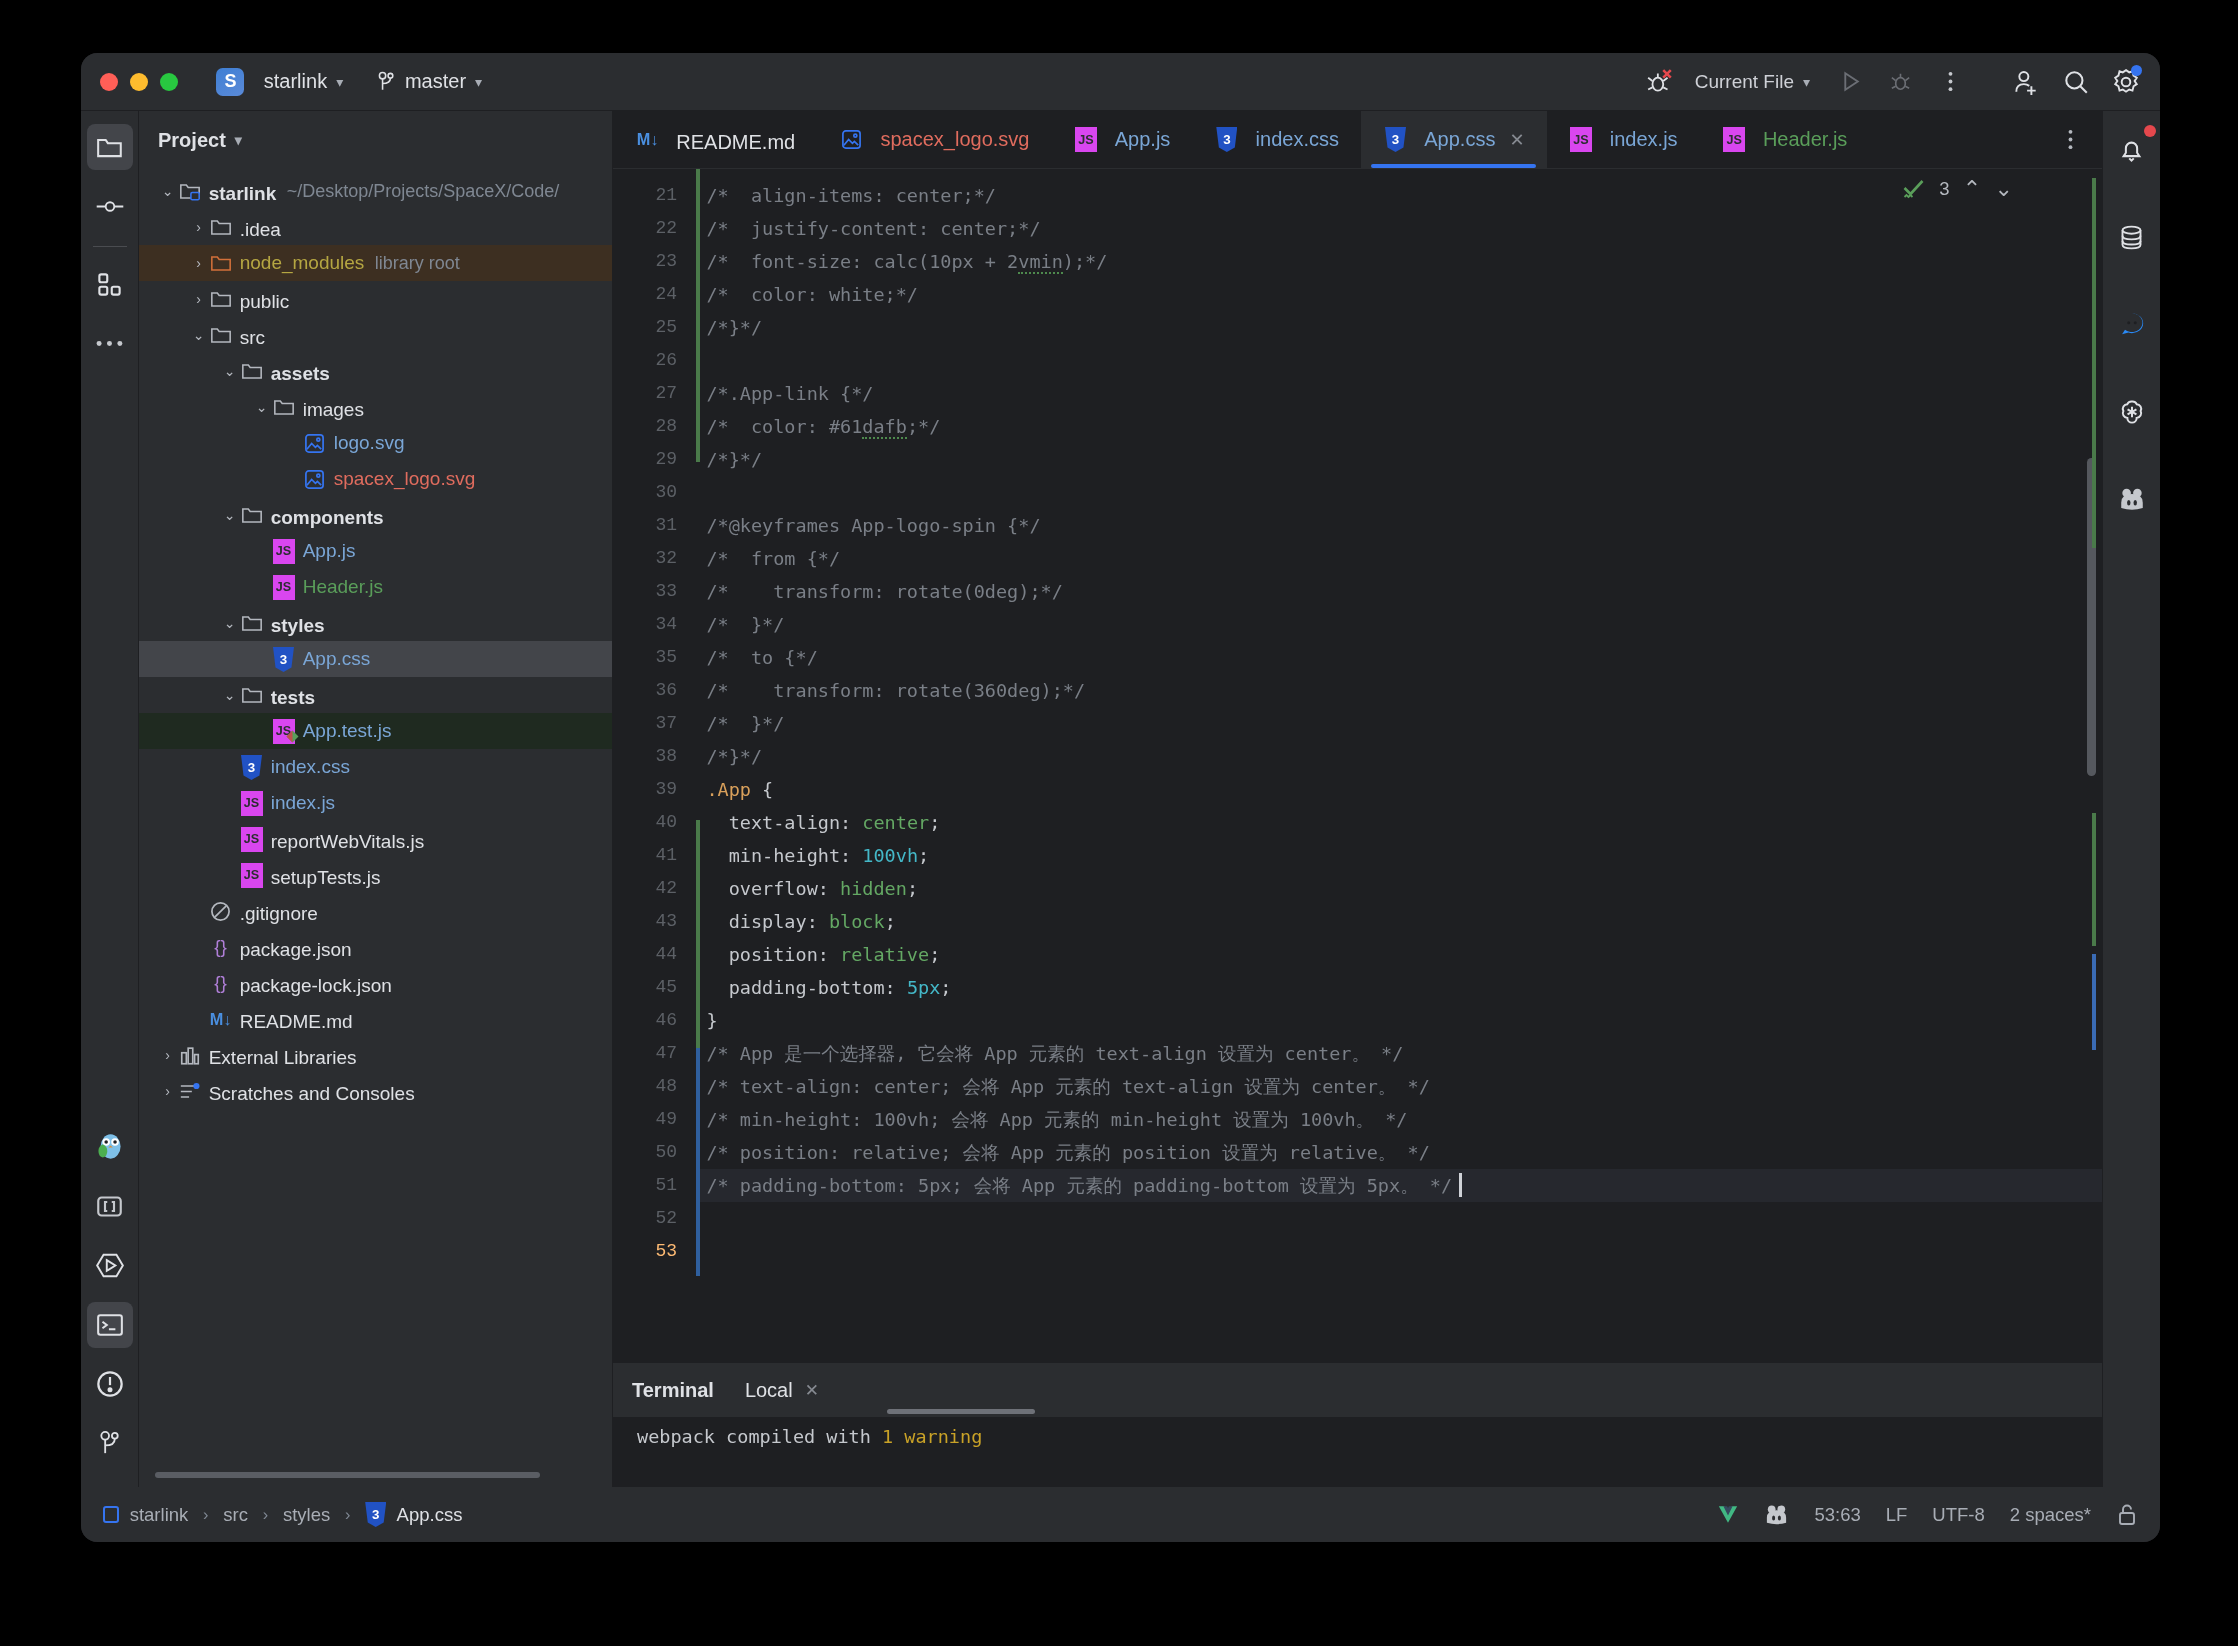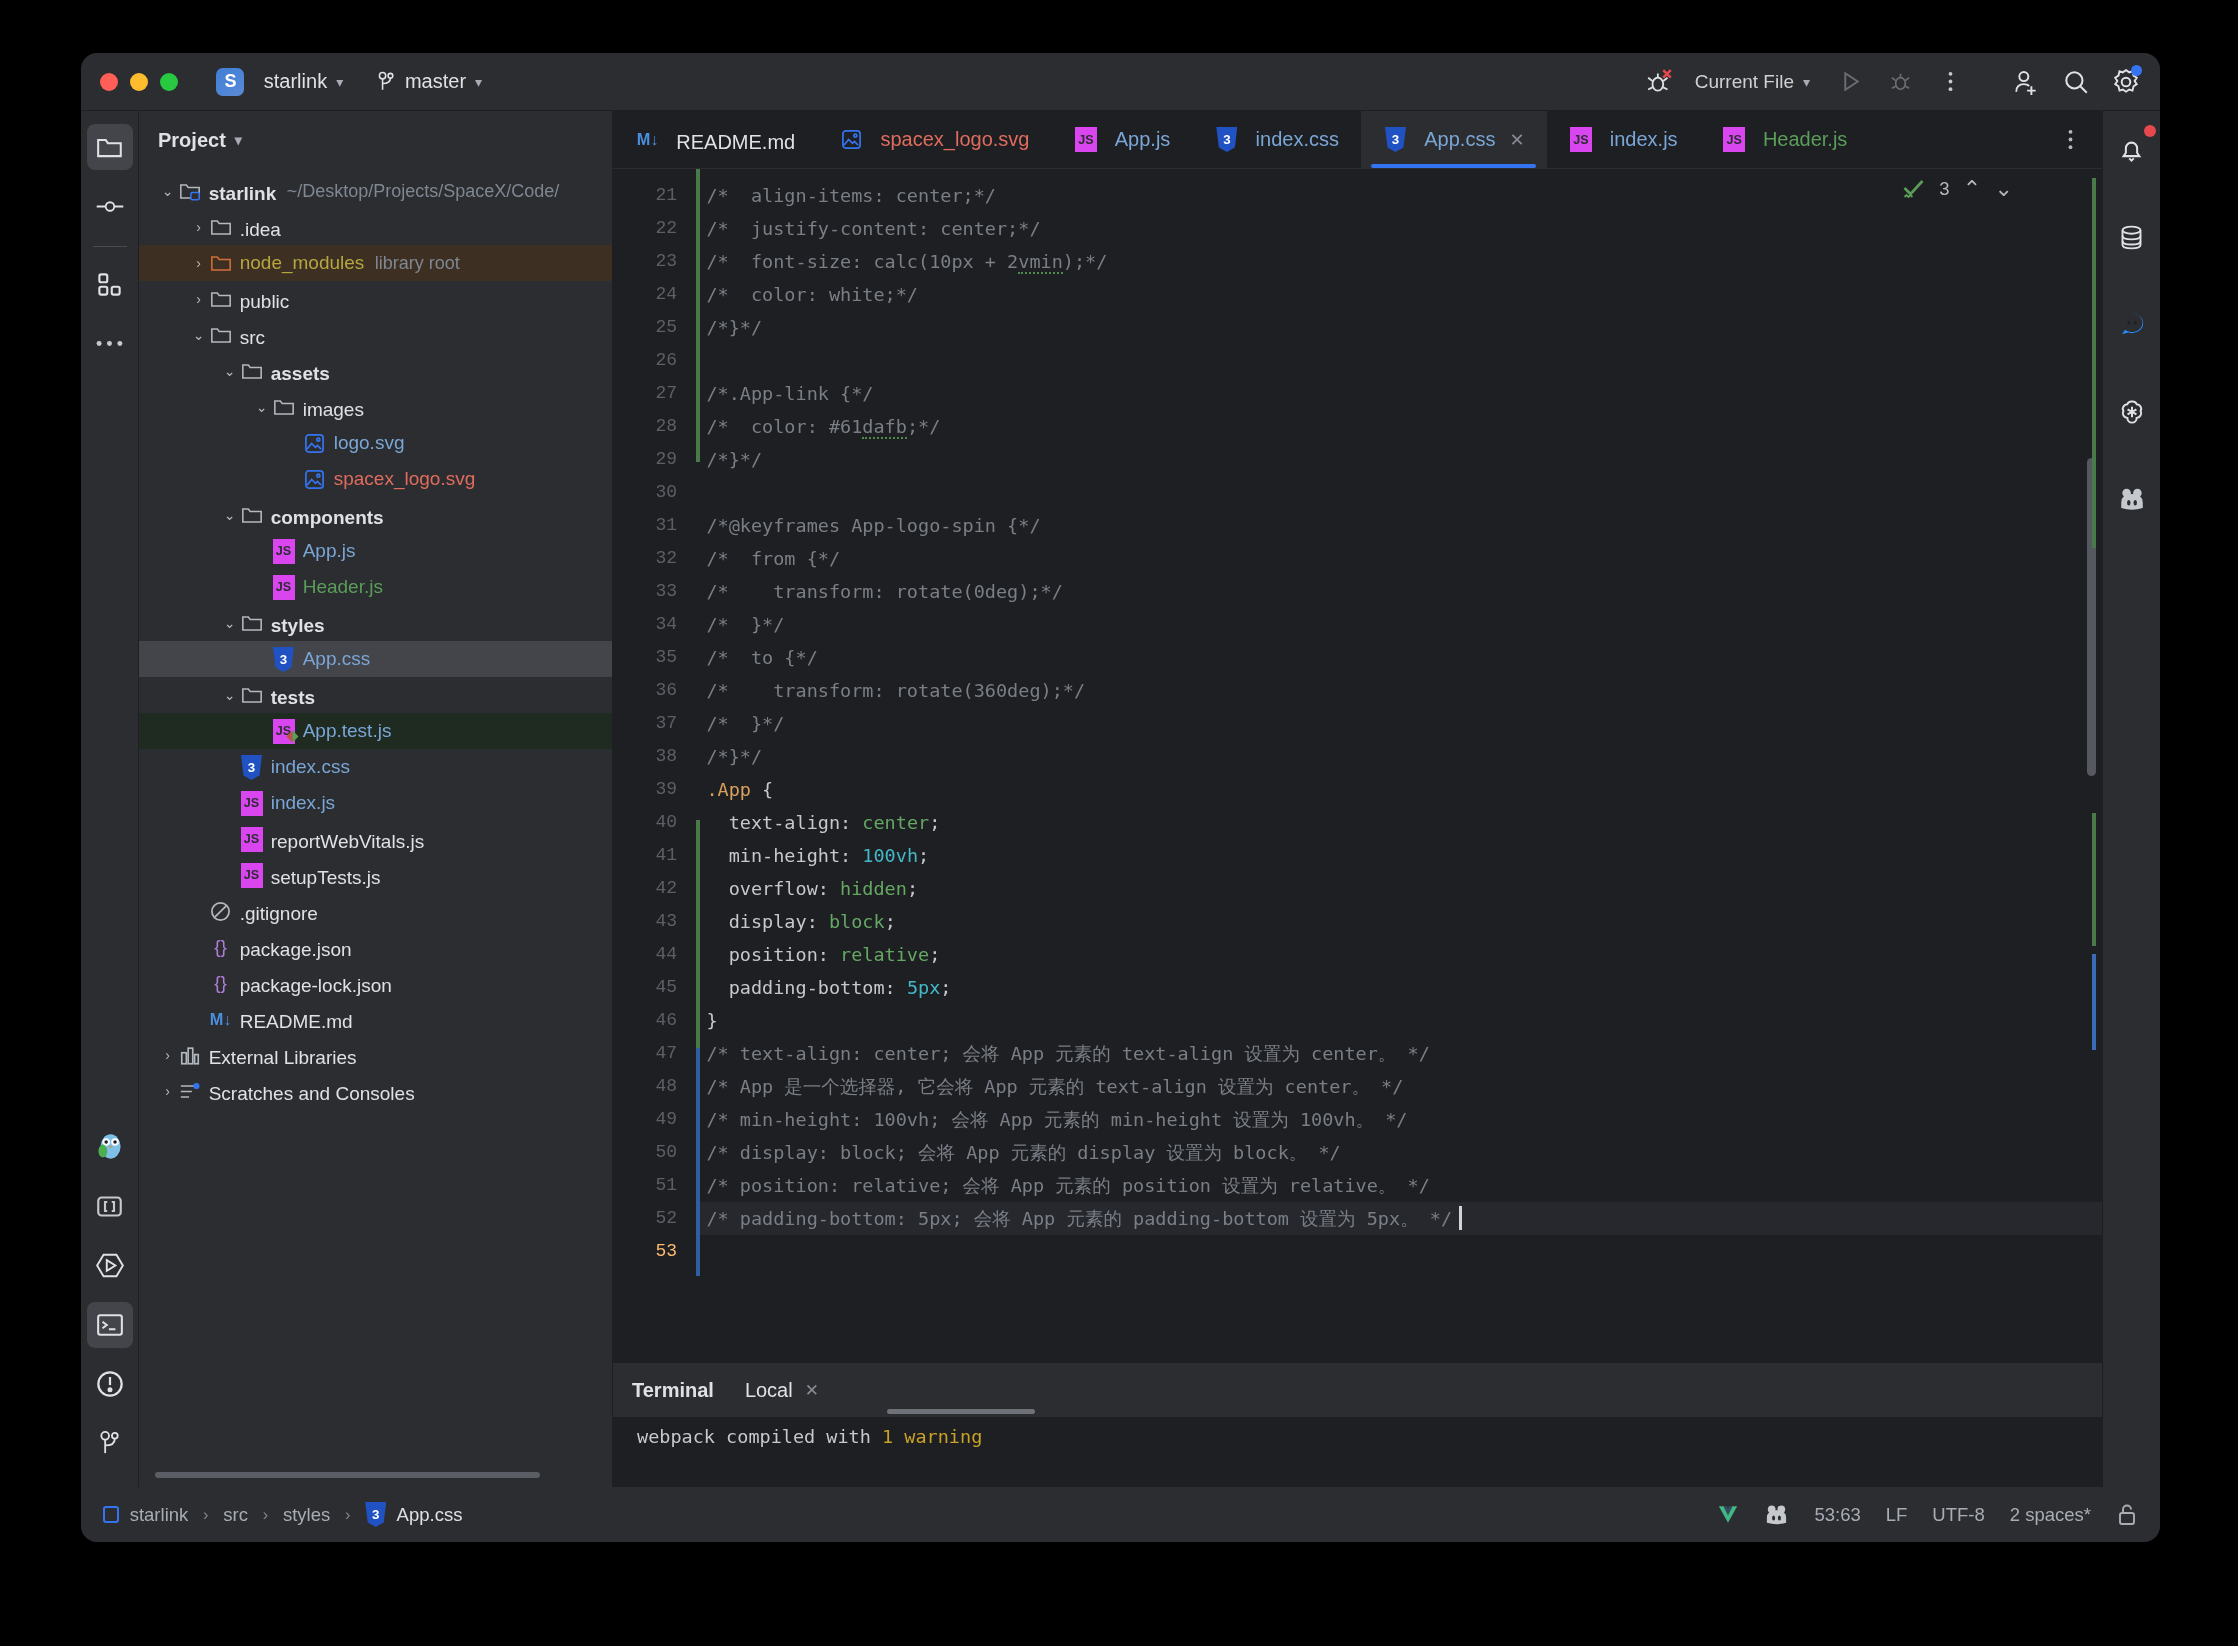--- a/index.html
+++ b/index.html
@@ -748,24 +748,23 @@
               <div class="cline"><span>/*  }*/</span></div>
               <div class="cline"><span>/*}*/</span></div>
               <div class="cline"><span class="t-sel">.App</span><span class="t-punc"> {</span></div>
               <div class="cline"><span class="t-prop">  text-align: </span><span class="t-val">center</span><span class="t-punc">;</span></div>
               <div class="cline"><span class="t-prop">  min-height: </span><span class="t-num">100vh</span><span class="t-punc">;</span></div>
               <div class="cline"><span class="t-prop">  overflow: </span><span class="t-val">hidden</span><span class="t-punc">;</span></div>
               <div class="cline"><span class="t-prop">  display: </span><span class="t-val">block</span><span class="t-punc">;</span></div>
               <div class="cline"><span class="t-prop">  position: </span><span class="t-val">relative</span><span class="t-punc">;</span></div>
               <div class="cline"><span class="t-prop">  padding-bottom: </span><span class="t-num">5px</span><span class="t-punc">;</span></div>
               <div class="cline"><span class="t-punc">}</span></div>
+              <div class="cline"><span>/* App 是一个选择器, 它会将 App 元素的 text-align 设置为 center。 */</span></div>
               <div class="cline"><span>/* text-align: center; 会将 App 元素的 text-align 设置为 center。 */</span></div>
-              <div class="cline"><span>/* App 是一个选择器, 它会将 App 元素的 text-align 设置为 center。 */</span></div>
               <div class="cline"><span>/* min-height: 100vh; 会将 App 元素的 min-height 设置为 100vh。 */</span></div>
-              <div class="cline"><span>/* display: block; 会将 App 元素的 display 设置为 block。 */</span></div>
               <div class="cline"><span>/* position: relative; 会将 App 元素的 position 设置为 relative。 */</span></div>
               <div class="cline cur"><span>/* padding-bottom: 5px; 会将 App 元素的 padding-bottom 设置为 5px。 */</span><span class="caret"></span></div>
             </div>
 
         <div class="inspect">
           <svg width="25" height="22" viewBox="0 0 24 22" fill="none" stroke="#5a9e5a" stroke-width="2.6">
             <path d="M3 10 L9 16 L21 3"></path>
             <path d="M3 19 l2 -2 2 2 2 -2 2 2" stroke-width="1.8"></path>
           </svg>
           <span>3</span>

